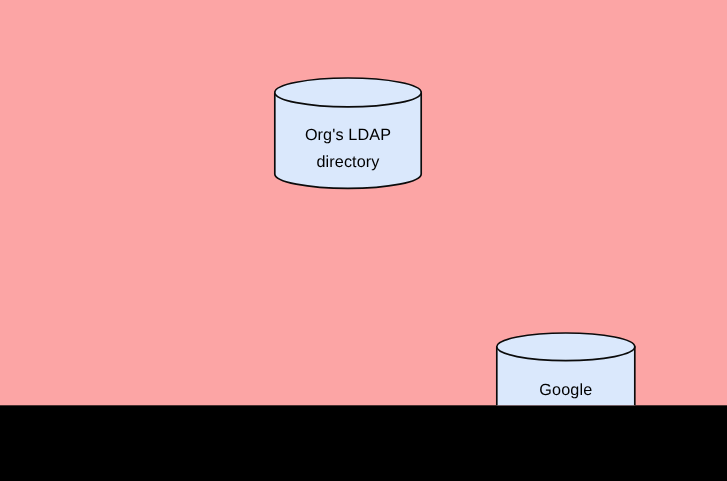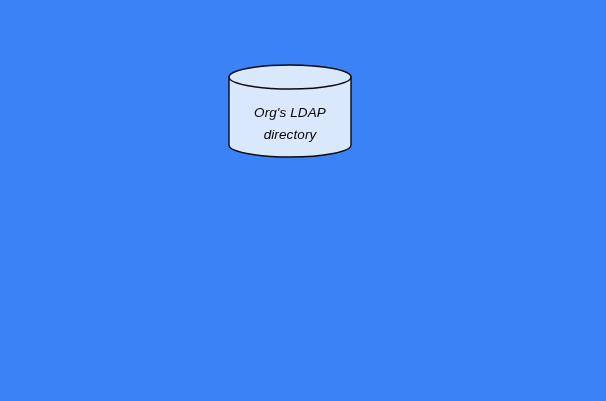--- a/index.html
+++ b/index.html
@@ -3,25 +3,24 @@
 <meta charset="utf-8">
 <style>
   html, body {
     margin: 0;
     padding: 0;
     background: #000000;
   }
   #canvas {
     position: relative;
     width: 606px;
-    height: 401px;
-    background: #3b82f6;
+    height: 338px;
+    background: #fca5a5;
     overflow: hidden;
     font-family: "Liberation Sans", sans-serif;
-    font-style: italic;
   }
   .db-node {
     position: absolute;
   }
   .db-node svg {
     display: block;
     position: absolute;
     top: 0;
     left: 0;
     overflow: visible;
@@ -55,14 +54,21 @@
   <div class="db-node" id="node-ldap">
     <svg width="124" height="94" viewBox="0 0 124 94" aria-hidden="true">
       <path d="M1,13 L1,81 A61,12 0 0 0 123,81 L123,13 Z" fill="#dae8fc" stroke="#0b0b0b" stroke-width="1.4" stroke-linejoin="round"></path>
       <ellipse cx="62" cy="13" rx="61" ry="12" fill="#dae8fc" stroke="#0b0b0b" stroke-width="1.4"></ellipse>
     </svg>
     <div class="db-label">Org's LDAP
 directory</div>
   </div>
 
 
+  <div class="db-node" id="node-google">
+    <svg width="117" height="81" viewBox="0 0 117 81" aria-hidden="true">
+      <path d="M1,12 L1,69 A57.5,11.5 0 0 0 116,69 L116,12 Z" fill="#dae8fc" stroke="#0b0b0b" stroke-width="1.4" stroke-linejoin="round"></path>
+      <ellipse cx="58.5" cy="12" rx="57.5" ry="11.5" fill="#dae8fc" stroke="#0b0b0b" stroke-width="1.4"></ellipse>
+    </svg>
+    <div class="db-label">Google</div>
+  </div>
 
 </div>
 
 </body></html>

